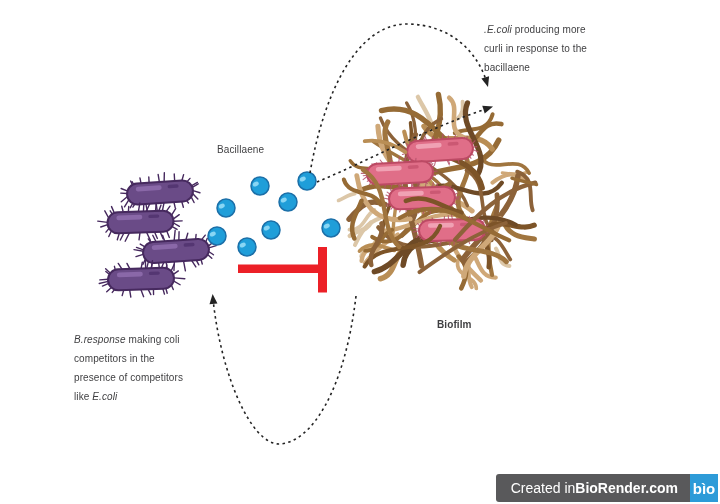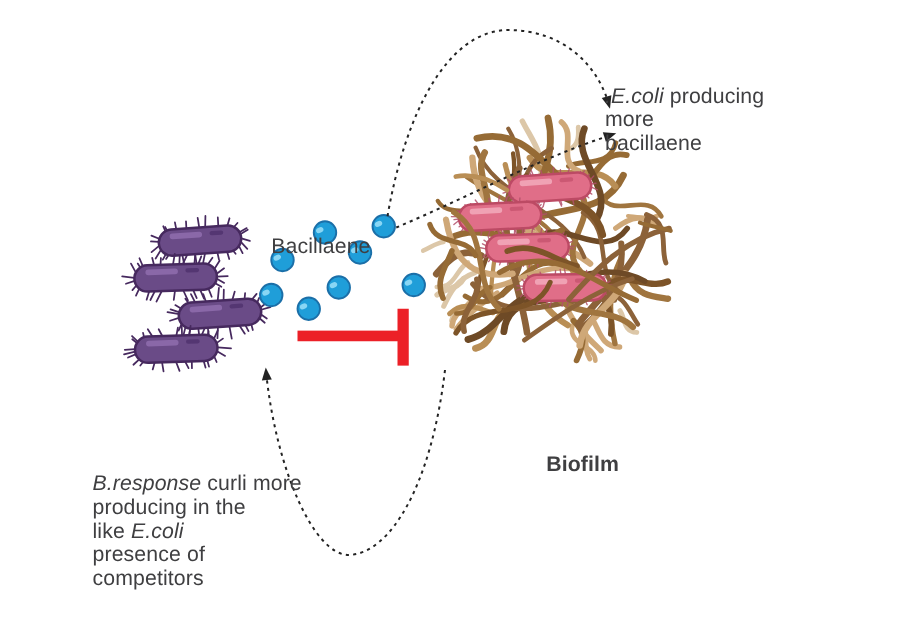--- a/index.html
+++ b/index.html
@@ -25,21 +25,21 @@
   #inhibition-symbol rect{fill:var(--inhibitor-red);}
 
   
   .dash{fill:none;stroke:var(--arrow);stroke-width:1.6;stroke-dasharray:2.5 3.4;}
   .head{fill:var(--arrow);stroke:none;}
 
   
   #biofilm-under path,#biofilm-over path{fill:none;stroke-linecap:round;}
 
   
-  .note{position:absolute;font-size:17px;line-height:19px;color:var(--text);letter-spacing:.1px;margin-top:47px;}
+  .note{position:absolute;font-size:10px;line-height:19px;color:var(--text);letter-spacing:.1px;}
   .note i{font-style:italic;}
 
   
   .footer{position:absolute;right:2px;bottom:2px;height:28px;display:flex;align-items:stretch;cursor:pointer;}
   .footer-bar{background:var(--footer-bar);color:#fff;font-size:14px;display:flex;align-items:center;padding:0 12px 0 15px;border-radius:3px 0 0 3px;}
   .footer-bar .brand{font-weight:bold;}
   .footer-logo{width:28px;background:var(--footer-logo-blue);color:#fff;font-weight:800;font-size:15px;display:flex;align-items:center;justify-content:center;}
 </style>
 </head>
 <body>
@@ -470,28 +470,36 @@
       <path class="dash" d="M317 182 C 372 159, 430 127, 489 108"></path>
       <path class="head" d="M0 0 L-10 4 L-10 -4 Z" transform="translate(493,106.5) rotate(-18)"></path>
 
       <path class="dash" d="M356 296 C 345 389, 312 443, 279 444 C 251 444, 221 375, 213 299"></path>
       <path class="head" d="M0 0 L-10 4 L-10 -4 Z" transform="translate(212.6,294) rotate(-95)"></path>
     </g>
   </svg>
 
   <div class="note" style="left:484px;top:20px;width:170px;">
     <div><i>.E.coli</i><span> producing more</span></div>
+    <div>curli in response to the</div>
     <div>bacillaene</div>
   </div>
 
   <div class="note" style="left:217px;top:140px;">Bacillaene</div>
 
   <div class="note" style="left:437px;top:315px;font-weight:bold;">Biofilm</div>
 
   <div class="note" style="left:74px;top:330px;width:175px;">
-    <div><i>B.response</i><span> curli more</span></div>
-    <div>producing in the</div>
+    <div><i>B.response</i><span> making coli</span></div>
+    <div>competitors in the</div>
+    <div>presence of competitors</div>
     <div><span>like </span><i>E.coli</i></div>
-    <div>presence of competitors</div>
   </div>
 
+  <div class="footer">
+    <div class="footer-bar">
+      <span>Created in </span>
+      <span class="brand">BioRender.com</span>
+    </div>
+    <div class="footer-logo">bìo</div>
+  </div>
 
 </div>
 
 </body></html>

